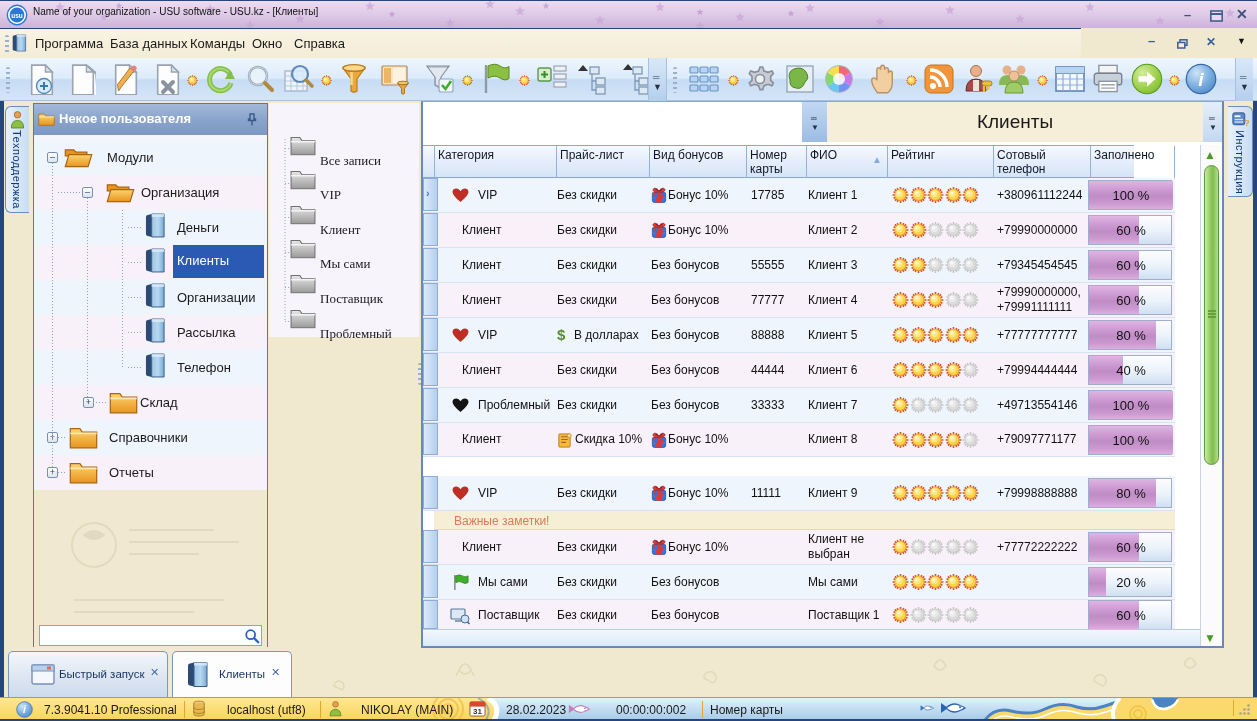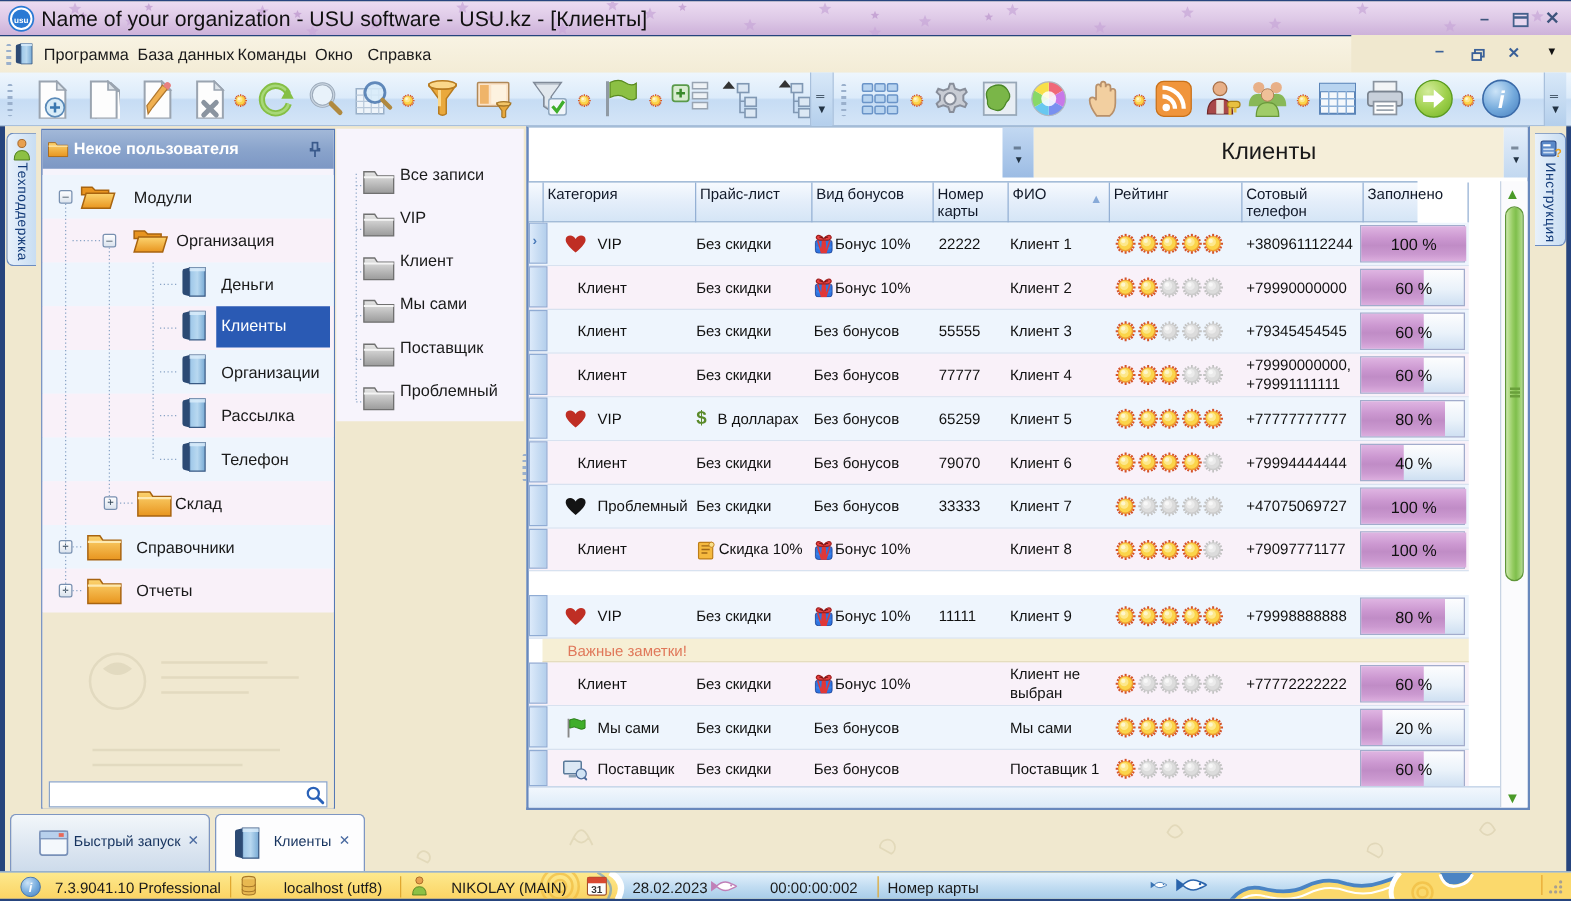--- a/index.html
+++ b/index.html
@@ -1,20 +1,20 @@
 <!DOCTYPE html>
 <html><head><meta charset="utf-8">
 <style>
 *{margin:0;padding:0;box-sizing:border-box;font-family:"Liberation Sans",sans-serif;}
 html,body{width:1257px;height:721px;overflow:hidden;}
 .abs{position:absolute;}
 #win{position:relative;width:1257px;height:721px;background:#f0e8cf;}
 
 #titlebar{left:0;top:0;width:1257px;height:28px;background:linear-gradient(#ecdcf2 0%,#ddc8e6 55%,#d4bbdf 80%,#cdb2da 100%);border-top:1px solid #27457e;overflow:hidden;}
-#titletext{left:33px;top:5px;font-size:17px;color:#111;}
+#titletext{left:33px;top:5px;font-size:10px;color:#111;}
 .tbtn{top:9px;font-weight:bold;color:#3d547c;font-size:13px;}
 
 #menubar{left:0;top:28px;width:1081px;height:30px;background:linear-gradient(#f8f3e3,#f3ecd6);border-top:1px solid #26447d;}
 .mitem{top:7px;font-size:13px;color:#1a1a1a;}
 .grip{width:4px;border-radius:2px;background:repeating-linear-gradient(#9ab0cc 0 2px,transparent 2px 5px);}
 
 #toolbar{left:0;top:58px;width:1257px;height:43px;background:linear-gradient(#eef6fd 0%,#dcebfa 48%,#c6dcf4 52%,#d4e5f7 100%);border-bottom:1px solid #a8c0dc;}
 .tico{top:5px;width:32px;height:32px;}
 .sundot{top:17px;width:11px;height:11px;}
 
@@ -41,21 +41,21 @@
 #subbar{left:0;top:0;width:379px;height:40px;background:linear-gradient(#eaf4fd 0%,#d8e9fa 45%,#bcd7f2 55%,#cce0f5 100%);}
 #subdrop{left:379px;top:0;width:25px;height:40px;background:linear-gradient(#c2d8f2,#9cbce4);}
 #ttitle{left:404px;top:0;width:376px;height:40px;background:#f5eed9;font-size:19px;color:#1a1a1a;}
 #tdrop2{left:780px;top:0;width:19px;height:40px;background:linear-gradient(#e4eefa,#c2d8f0);}
 #thead{left:0;top:43px;width:711px;height:33px;background:linear-gradient(#f7fafe 0%,#e4eefa 50%,#d5e5f6 100%);border-top:1px solid #88a8cc;border-bottom:1px solid #88a8cc;}
 .hcell{position:absolute;top:0;height:32px;border-left:1px solid #94b0d4;font-size:12px;color:#101828;padding:2px 0 0 3px;}
 .row{left:0;width:777px;}
 .rb{background:#eef5fd;}
 .rp{background:#f9f1f9;}
 .titem{font-size:13px;color:#1a1a1a;}
-.ptxt2{position:absolute;left:51px;top:1px;font-size:13px;color:#1a1a1a;}
+.ptxt2{position:absolute;left:51px;top:22px;font-size:13px;color:#1a1a1a;font-family:Liberation Serif, serif;}
 .sbtxt{font-size:12px;color:#182848;}
 .darr{font-size:8px;color:#182848;}
 .rnote{background:#f6efd5;color:#e0785a;font-size:12px;}
 .ind{position:absolute;left:0;top:0;width:15px;bottom:1px;background:linear-gradient(90deg,#dceafa,#b4cfec);border:1px solid #90acd4;}
 .cell{position:absolute;font-size:12px;color:#111;}
 .suns{position:absolute;left:469px;top:50%;transform:translateY(-50%);display:flex;}
 .pbar{position:absolute;left:665px;top:2px;width:84px;height:30px;background:linear-gradient(#fdfdfe 0%,#eaf2fa 55%,#cfe0f2 100%);border:1px solid #a2accc;}
 .pfill{position:absolute;left:0;top:0;height:100%;background:linear-gradient(#dfb5e2 0%,#cb97d0 35%,#c08cc6 55%,#cb99d0 80%,#dcaede 100%);}
 .ptxt{position:absolute;width:84px;text-align:center;top:7px;font-size:13px;color:#111;}
 
@@ -682,21 +682,21 @@
             </div>
             <svg class="abs" style="color:#bf2e24;left:29px;top:10px" width="17" height="15" viewBox="0 0 18 16">
               <use href="#heart"></use>
             </svg>
             <div class="cell" style="left:55px;top:10px">VIP</div>
             <div class="cell" style="left:134px;top:10px">Без скидки</div>
             <svg class="abs" style="left:228px;top:9px" width="16" height="16" viewBox="0 0 18 18">
               <use href="#gift"></use>
             </svg>
             <div class="cell" style="left:245px;top:10px">Бонус 10%</div>
-            <div class="cell" style="left:328px;top:10px">22222</div>
+            <div class="cell" style="left:328px;top:10px">17785</div>
             <div class="cell" style="left:385px;top:10px">Клиент 1</div>
             <div class="suns">
               <svg width="17" height="17" viewBox="0 0 18 18" style="margin-right:0.5px">
                 <use href="#sun-f"></use>
               </svg>
               <svg width="17" height="17" viewBox="0 0 18 18" style="margin-right:0.5px">
                 <use href="#sun-f"></use>
               </svg>
               <svg width="17" height="17" viewBox="0 0 18 18" style="margin-right:0.5px">
                 <use href="#sun-f"></use>
@@ -808,21 +808,21 @@
           </div>
 <div class="abs row rb" style="width:752px;top:140px;height:35px;border-bottom:1px solid #d8e2f0">
             <div class="ind"></div>
             <svg class="abs" style="color:#bf2e24;left:29px;top:10px" width="17" height="15" viewBox="0 0 18 16">
               <use href="#heart"></use>
             </svg>
             <div class="cell" style="left:55px;top:10px">VIP</div>
             <div class="cell" style="left:134px;top:8px;color:#5a8a2a;font-weight:bold;font-size:15px">$</div>
             <div class="cell" style="left:151px;top:10px">В долларах</div>
             <div class="cell" style="left:228px;top:10px">Без бонусов</div>
-            <div class="cell" style="left:328px;top:10px">65259</div>
+            <div class="cell" style="left:328px;top:10px">88888</div>
             <div class="cell" style="left:385px;top:10px">Клиент 5</div>
             <div class="suns">
               <svg width="17" height="17" viewBox="0 0 18 18" style="margin-right:0.5px">
                 <use href="#sun-f"></use>
               </svg>
               <svg width="17" height="17" viewBox="0 0 18 18" style="margin-right:0.5px">
                 <use href="#sun-f"></use>
               </svg>
               <svg width="17" height="17" viewBox="0 0 18 18" style="margin-right:0.5px">
                 <use href="#sun-f"></use>
@@ -838,21 +838,21 @@
             <div class="pbar" style="top:2px">
               <div class="pfill" style="width:67px"></div>
               <div class="ptxt">80 %</div>
             </div>
           </div>
 <div class="abs row rp" style="width:752px;top:175px;height:35px;border-bottom:1px solid #d8e2f0">
             <div class="ind"></div>
             <div class="cell" style="left:39px;top:10px">Клиент</div>
             <div class="cell" style="left:134px;top:10px">Без скидки</div>
             <div class="cell" style="left:228px;top:10px">Без бонусов</div>
-            <div class="cell" style="left:328px;top:10px">79070</div>
+            <div class="cell" style="left:328px;top:10px">44444</div>
             <div class="cell" style="left:385px;top:10px">Клиент 6</div>
             <div class="suns">
               <svg width="17" height="17" viewBox="0 0 18 18" style="margin-right:0.5px">
                 <use href="#sun-f"></use>
               </svg>
               <svg width="17" height="17" viewBox="0 0 18 18" style="margin-right:0.5px">
                 <use href="#sun-f"></use>
               </svg>
               <svg width="17" height="17" viewBox="0 0 18 18" style="margin-right:0.5px">
                 <use href="#sun-f"></use>
@@ -890,21 +890,21 @@
               <svg width="17" height="17" viewBox="0 0 18 18" style="margin-right:0.5px">
                 <use href="#sun-g"></use>
               </svg>
               <svg width="17" height="17" viewBox="0 0 18 18" style="margin-right:0.5px">
                 <use href="#sun-g"></use>
               </svg>
               <svg width="17" height="17" viewBox="0 0 18 18" style="margin-right:0.5px">
                 <use href="#sun-g"></use>
               </svg>
             </div>
-            <div class="cell" style="left:574px;top:10px">+47075069727</div>
+            <div class="cell" style="left:574px;top:10px">+49713554146</div>
             <div class="pbar" style="top:2px">
               <div class="pfill" style="width:84px"></div>
               <div class="ptxt">100 %</div>
             </div>
           </div>
 <div class="abs row rp" style="width:752px;top:245px;height:34px;border-bottom:1px solid #d8e2f0">
             <div class="ind"></div>
             <div class="cell" style="left:39px;top:9px">Клиент</div>
             <svg class="abs" style="left:133px;top:9px" width="17" height="17" viewBox="0 0 18 18">
               <use href="#scroll"></use>

